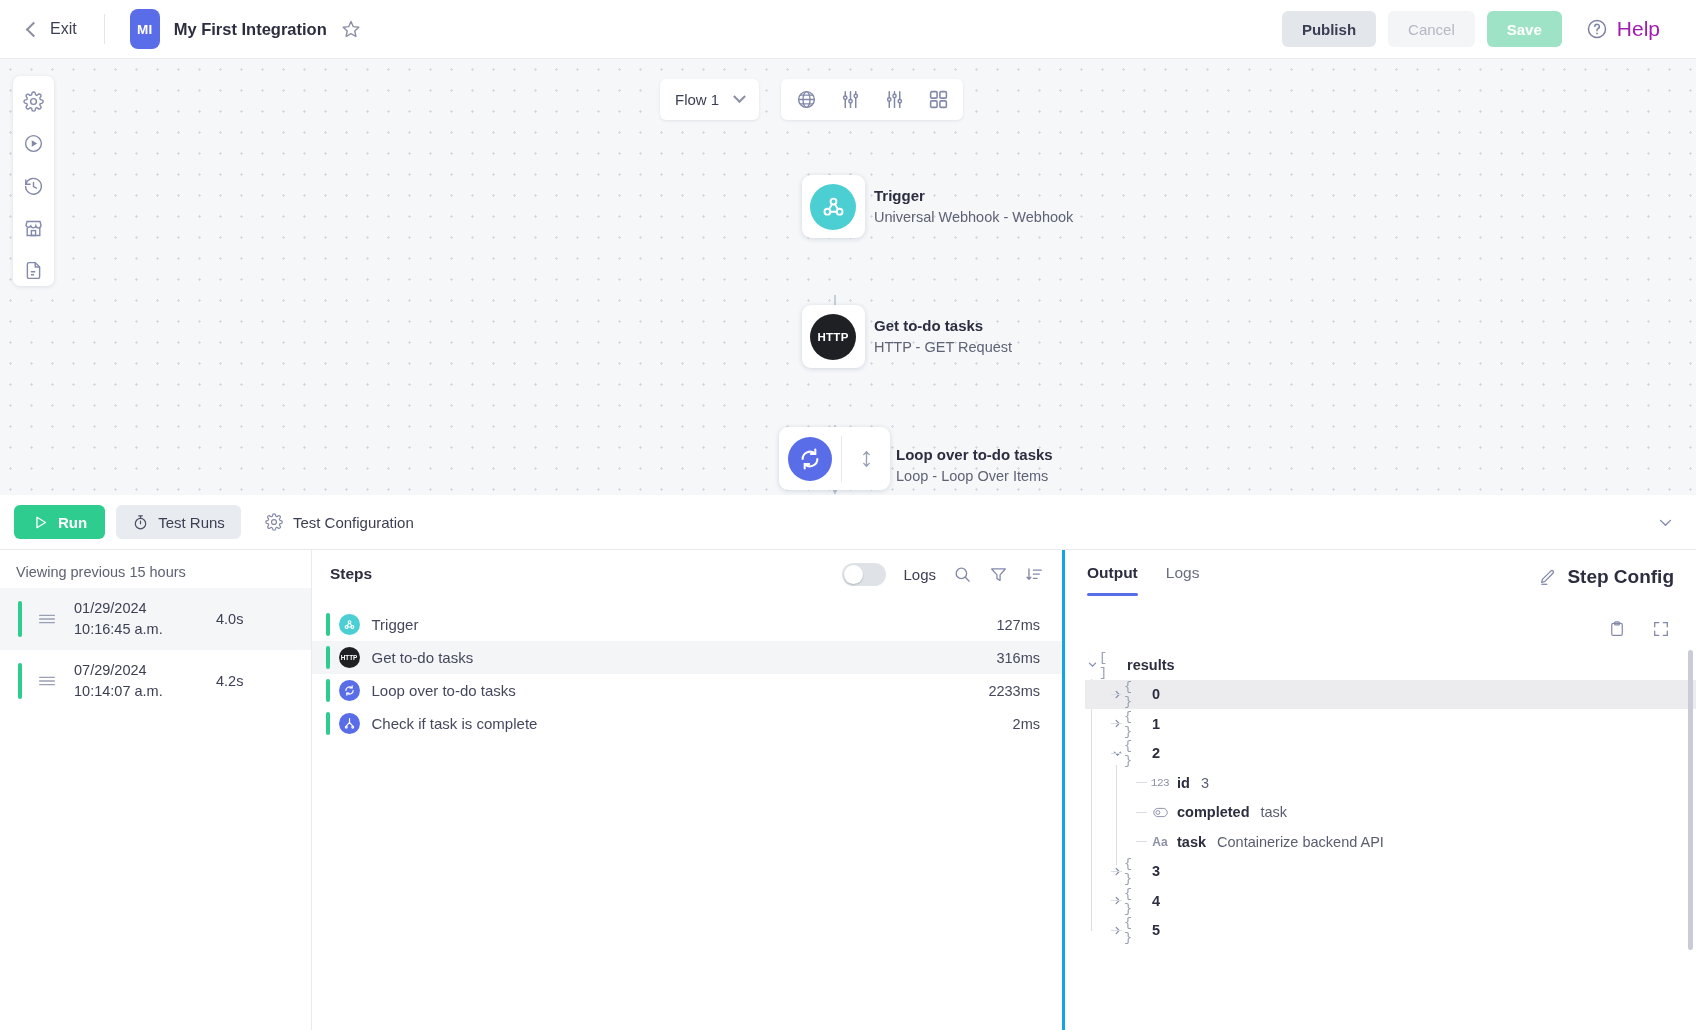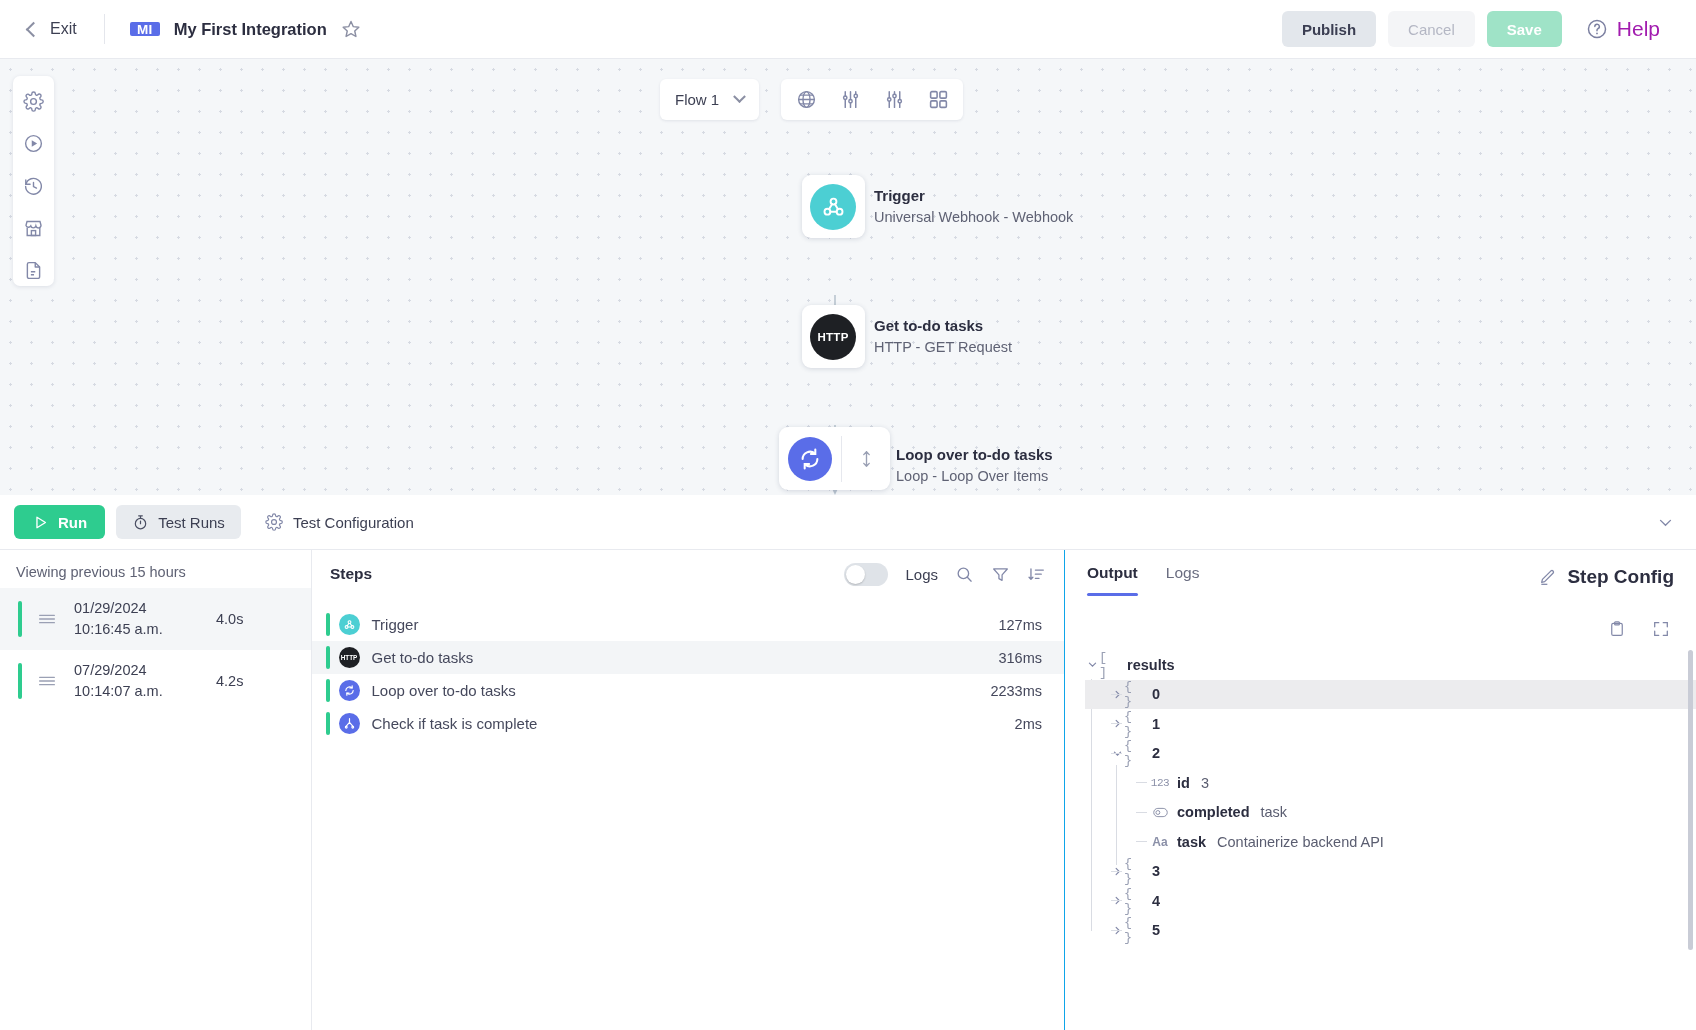--- a/index.html
+++ b/index.html
@@ -22,21 +22,21 @@
     display: flex; align-items: center; gap: 11px;
     margin-left: 28px; cursor: pointer;
   }
   .chev-left {
     width: 11px; height: 11px; border-left: 2px solid #8b8fa3;
     border-bottom: 2px solid #8b8fa3; transform: rotate(45deg);
   }
   .exit-label { font-size: 16px; color: #3c3f52; }
   .topbar-div { width: 1px; height: 30px; background: #e4e6ec; margin-left: 27px; }
   .proj-badge {
-    width: 30px; height: 14px; border-radius: 2px; background: #5a6de8;
+    width: 30px; height: 40px; border-radius: 8px; background: #5a6de8;
     color: #fff; font-size: 13.5px; font-weight: bold;
     display: flex; align-items: center; justify-content: center;
     margin-left: 25px; letter-spacing: .2px;
   }
   .proj-title { font-size: 16.5px; font-weight: bold; color: #2c2e40; margin-left: 14px; }
   .star-icon { margin-left: 14px; cursor: pointer; display: flex; }
   .topbar-right {
     margin-left: auto; margin-right: 36px;
     display: flex; align-items: center; gap: 12px;
   }
@@ -138,21 +138,21 @@
   .testconf-btn {
     height: 34px; padding: 0 12px; background: transparent; color: #3c3f52;
     font-size: 15px; border: none; margin-left: 12px;
     display: flex; align-items: center; gap: 10px; cursor: pointer; font-family: inherit;
   }
   .runbar-collapse { margin-left: auto; margin-right: 22px; cursor: pointer; display: flex; }
 
   
   .panels { position: absolute; left: 0; top: 550px; width: 1696px; height: 480px; display: flex; background: #fff; }
   .p-history { width: 312px; border-right: 1px solid #e8eaef; position: relative; }
-  .p-steps   { width: 753px; border-right: 1px solid #0ea5e9; position: relative; }
+  .p-steps   { width: 753px; border-right: 3px solid #0ea5e9; position: relative; }
   .p-output  { flex: 1; position: relative; }
 
   .panel-head {
     height: 48px; display: flex; align-items: center; padding: 0 16px;
   }
   .panel-title { font-size: 15.5px; font-weight: bold; color: #2c2e40; }
 
   .hist-note { font-size: 14.5px; color: #5f6274; padding: 14px 16px 8px 16px; }
   .hist-row {
     display: flex; align-items: center; padding: 10px 16px 10px 0; cursor: pointer; position: relative;

